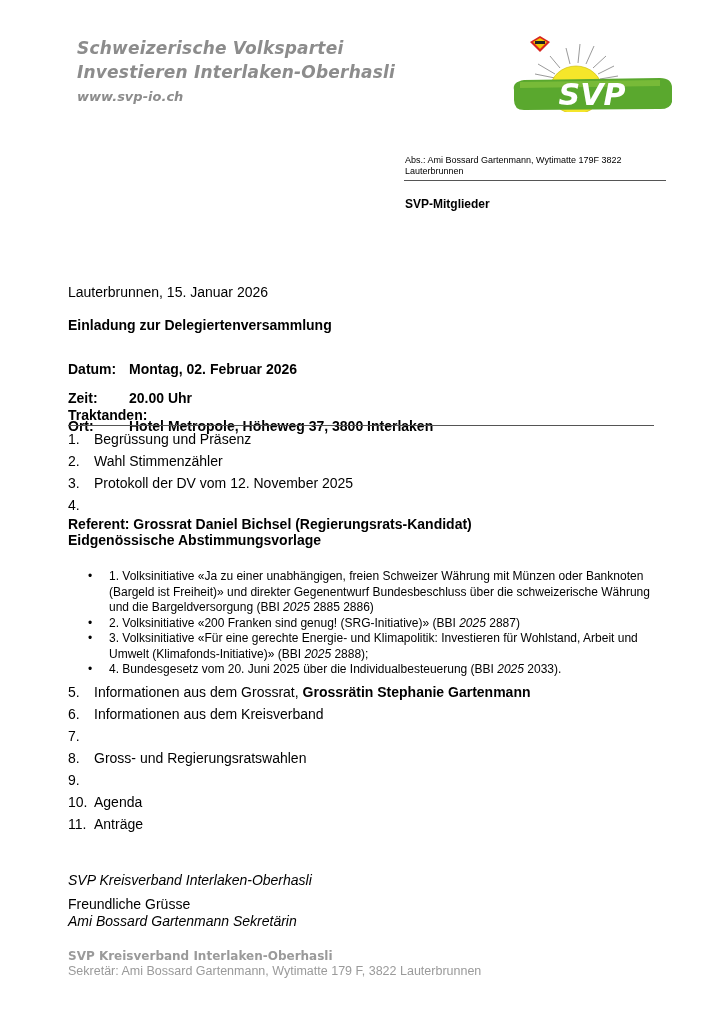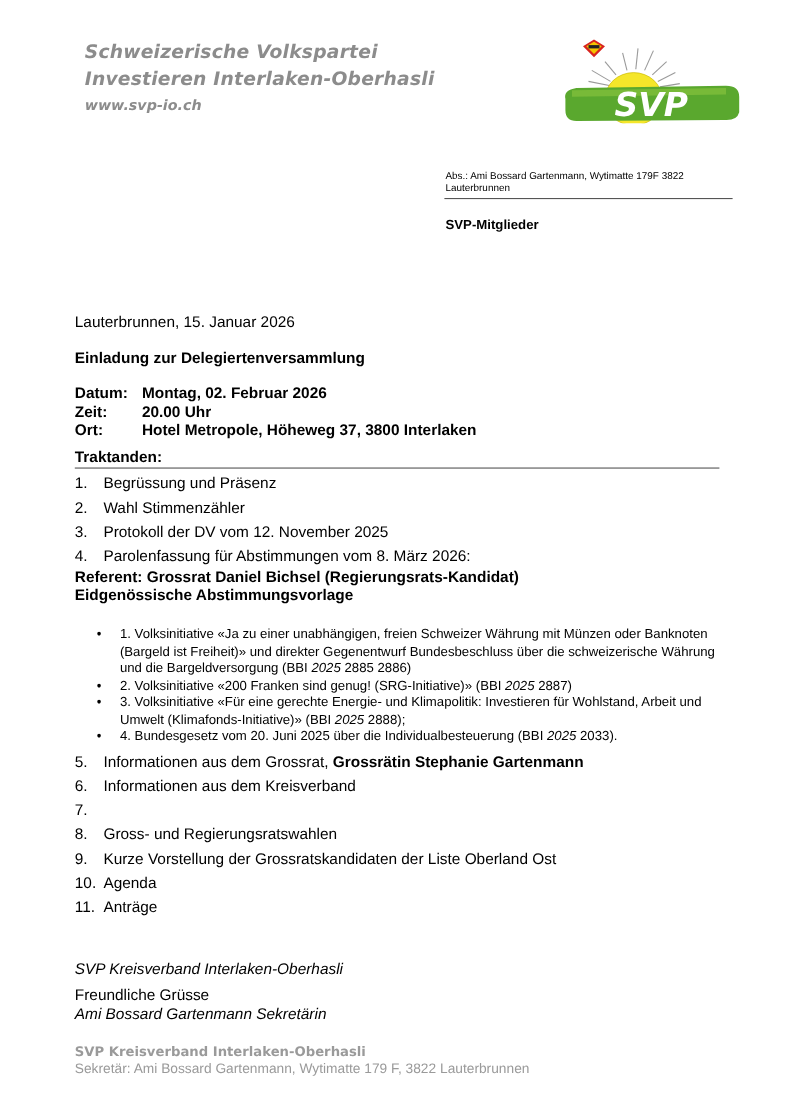--- a/index.html
+++ b/index.html
@@ -10,21 +10,21 @@
     .hdr1 { top:38px; font-size:17px; letter-spacing:0.2px; }
     .hdr2 { top:62px; font-size:17px; letter-spacing:0.2px; }
     .hdr3 { top:89px; font-size:13px; }
     .logo { left:510px; top:34px; width:165px; height:78px;text-align:right; }
     .sender { left:405px; top:155px; width:260px; font-size:9px; line-height:11px; color:#000; }
     .sender-line { left:404px; top:180px; width:262px; height:1px; background:#555; }
     .recipient { left:405px; top:197px; font-size:12px; font-weight:bold; }
     .date { left:68px; top:284px; font-size:14px; }
     .title { left:68px; top:317px; font-size:14px; font-weight:bold; }
     .meta { left:68px; top:349px; font-size:14px; font-weight:bold; line-height:16.5px; }
-    .meta-row { display:flex; }
+    .meta-row { display:flex;margin-top:12px; }
     .meta-label { width:61px; }
     .trak { left:68px; top:407px; font-size:14px; font-weight:bold; }
     .trak-line { left:68px; top:425px; width:586px; height:1px; background:#555; }
     .list { left:68px; font-size:14px; }
     .li { display:flex; height:22px; align-items:center; }
     .li .num { width:26px; }
     .sub { left:68px; top:516px; font-size:14px; font-weight:bold; line-height:16px; }
     .bullets { left:88px; top:569px; width:570px; font-size:12px; line-height:15.5px; }
     .bul { display:flex; }
     .bul .dot { width:21px; flex:none; font-size:12px; }
@@ -108,21 +108,20 @@
   <div class="li">
       <span class="num">2.</span>
       <span>Wahl Stimmenzähler</span>
     </div>
   <div class="li">
       <span class="num">3.</span>
       <span>Protokoll der DV vom 12. November 2025</span>
     </div>
   <div class="li">
       <span class="num">4.</span>
-      <span>Parolenfassung für Abstimmungen vom 8. März 2026:</span>
     </div>
 </div>
 
 <div class="abs sub">
   <div>Referent: Grossrat Daniel Bichsel (Regierungsrats-Kandidat)</div>
   <div>Eidgenössische Abstimmungsvorlage</div>
 </div>
 
 <div class="abs bullets">
   <div class="bul">
@@ -155,21 +154,20 @@
     </div>
   <div class="li">
       <span class="num">7.</span>
     </div>
   <div class="li">
       <span class="num">8.</span>
       <span>Gross- und Regierungsratswahlen</span>
     </div>
   <div class="li">
       <span class="num">9.</span>
-      <span>Kurze Vorstellung der Grossratskandidaten der Liste Oberland Ost</span>
     </div>
   <div class="li">
       <span class="num">10.</span>
       <span>Agenda</span>
     </div>
   <div class="li">
       <span class="num">11.</span>
       <span>Anträge</span>
     </div>
 </div>

